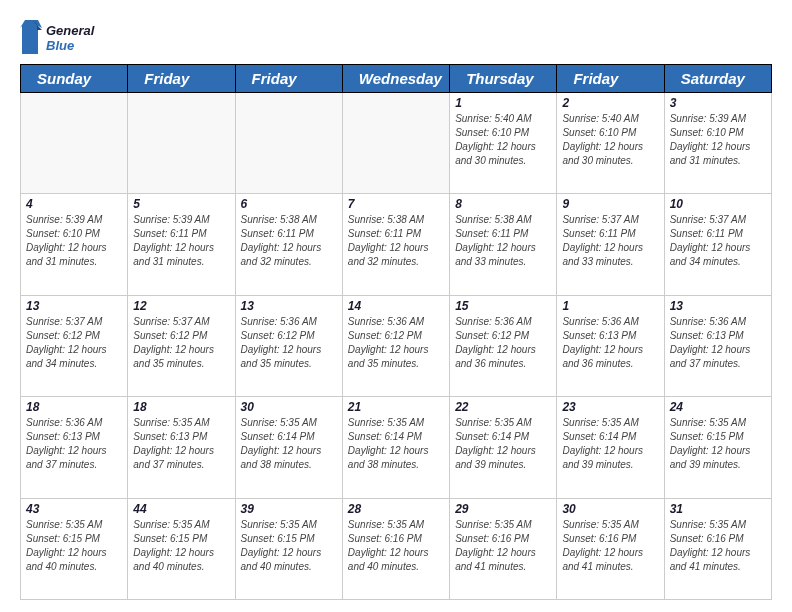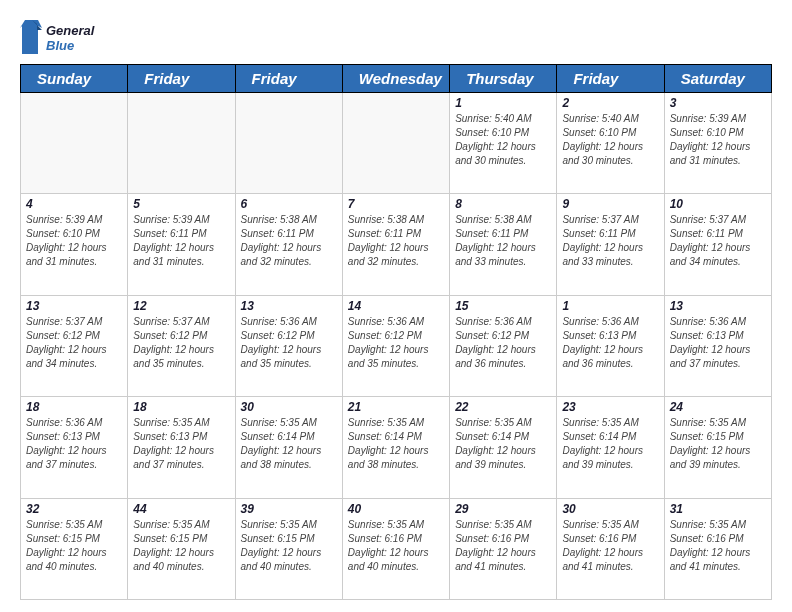--- a/index.html
+++ b/index.html
@@ -339,21 +339,21 @@
             <div class="day-info">
               <div>Sunrise: 5:35 AM</div>
               <div>Sunset: 6:15 PM</div>
               <div>Daylight: 12 hours</div>
               <div>and 39 minutes.</div>
             </div>
           </td>
         </tr>
         <tr>
           <td>
-            <div class="day-number">32</div>
+            <div class="day-number">43</div>
             <div class="day-info">
               <div>Sunrise: 5:35 AM</div>
               <div>Sunset: 6:15 PM</div>
               <div>Daylight: 12 hours</div>
               <div>and 40 minutes.</div>
             </div>
           </td>
           <td>
             <div class="day-number">44</div>
             <div class="day-info">
@@ -366,21 +366,21 @@
           <td>
             <div class="day-number">39</div>
             <div class="day-info">
               <div>Sunrise: 5:35 AM</div>
               <div>Sunset: 6:15 PM</div>
               <div>Daylight: 12 hours</div>
               <div>and 40 minutes.</div>
             </div>
           </td>
           <td>
-            <div class="day-number">40</div>
+            <div class="day-number">28</div>
             <div class="day-info">
               <div>Sunrise: 5:35 AM</div>
               <div>Sunset: 6:16 PM</div>
               <div>Daylight: 12 hours</div>
               <div>and 40 minutes.</div>
             </div>
           </td>
           <td>
             <div class="day-number">29</div>
             <div class="day-info">

